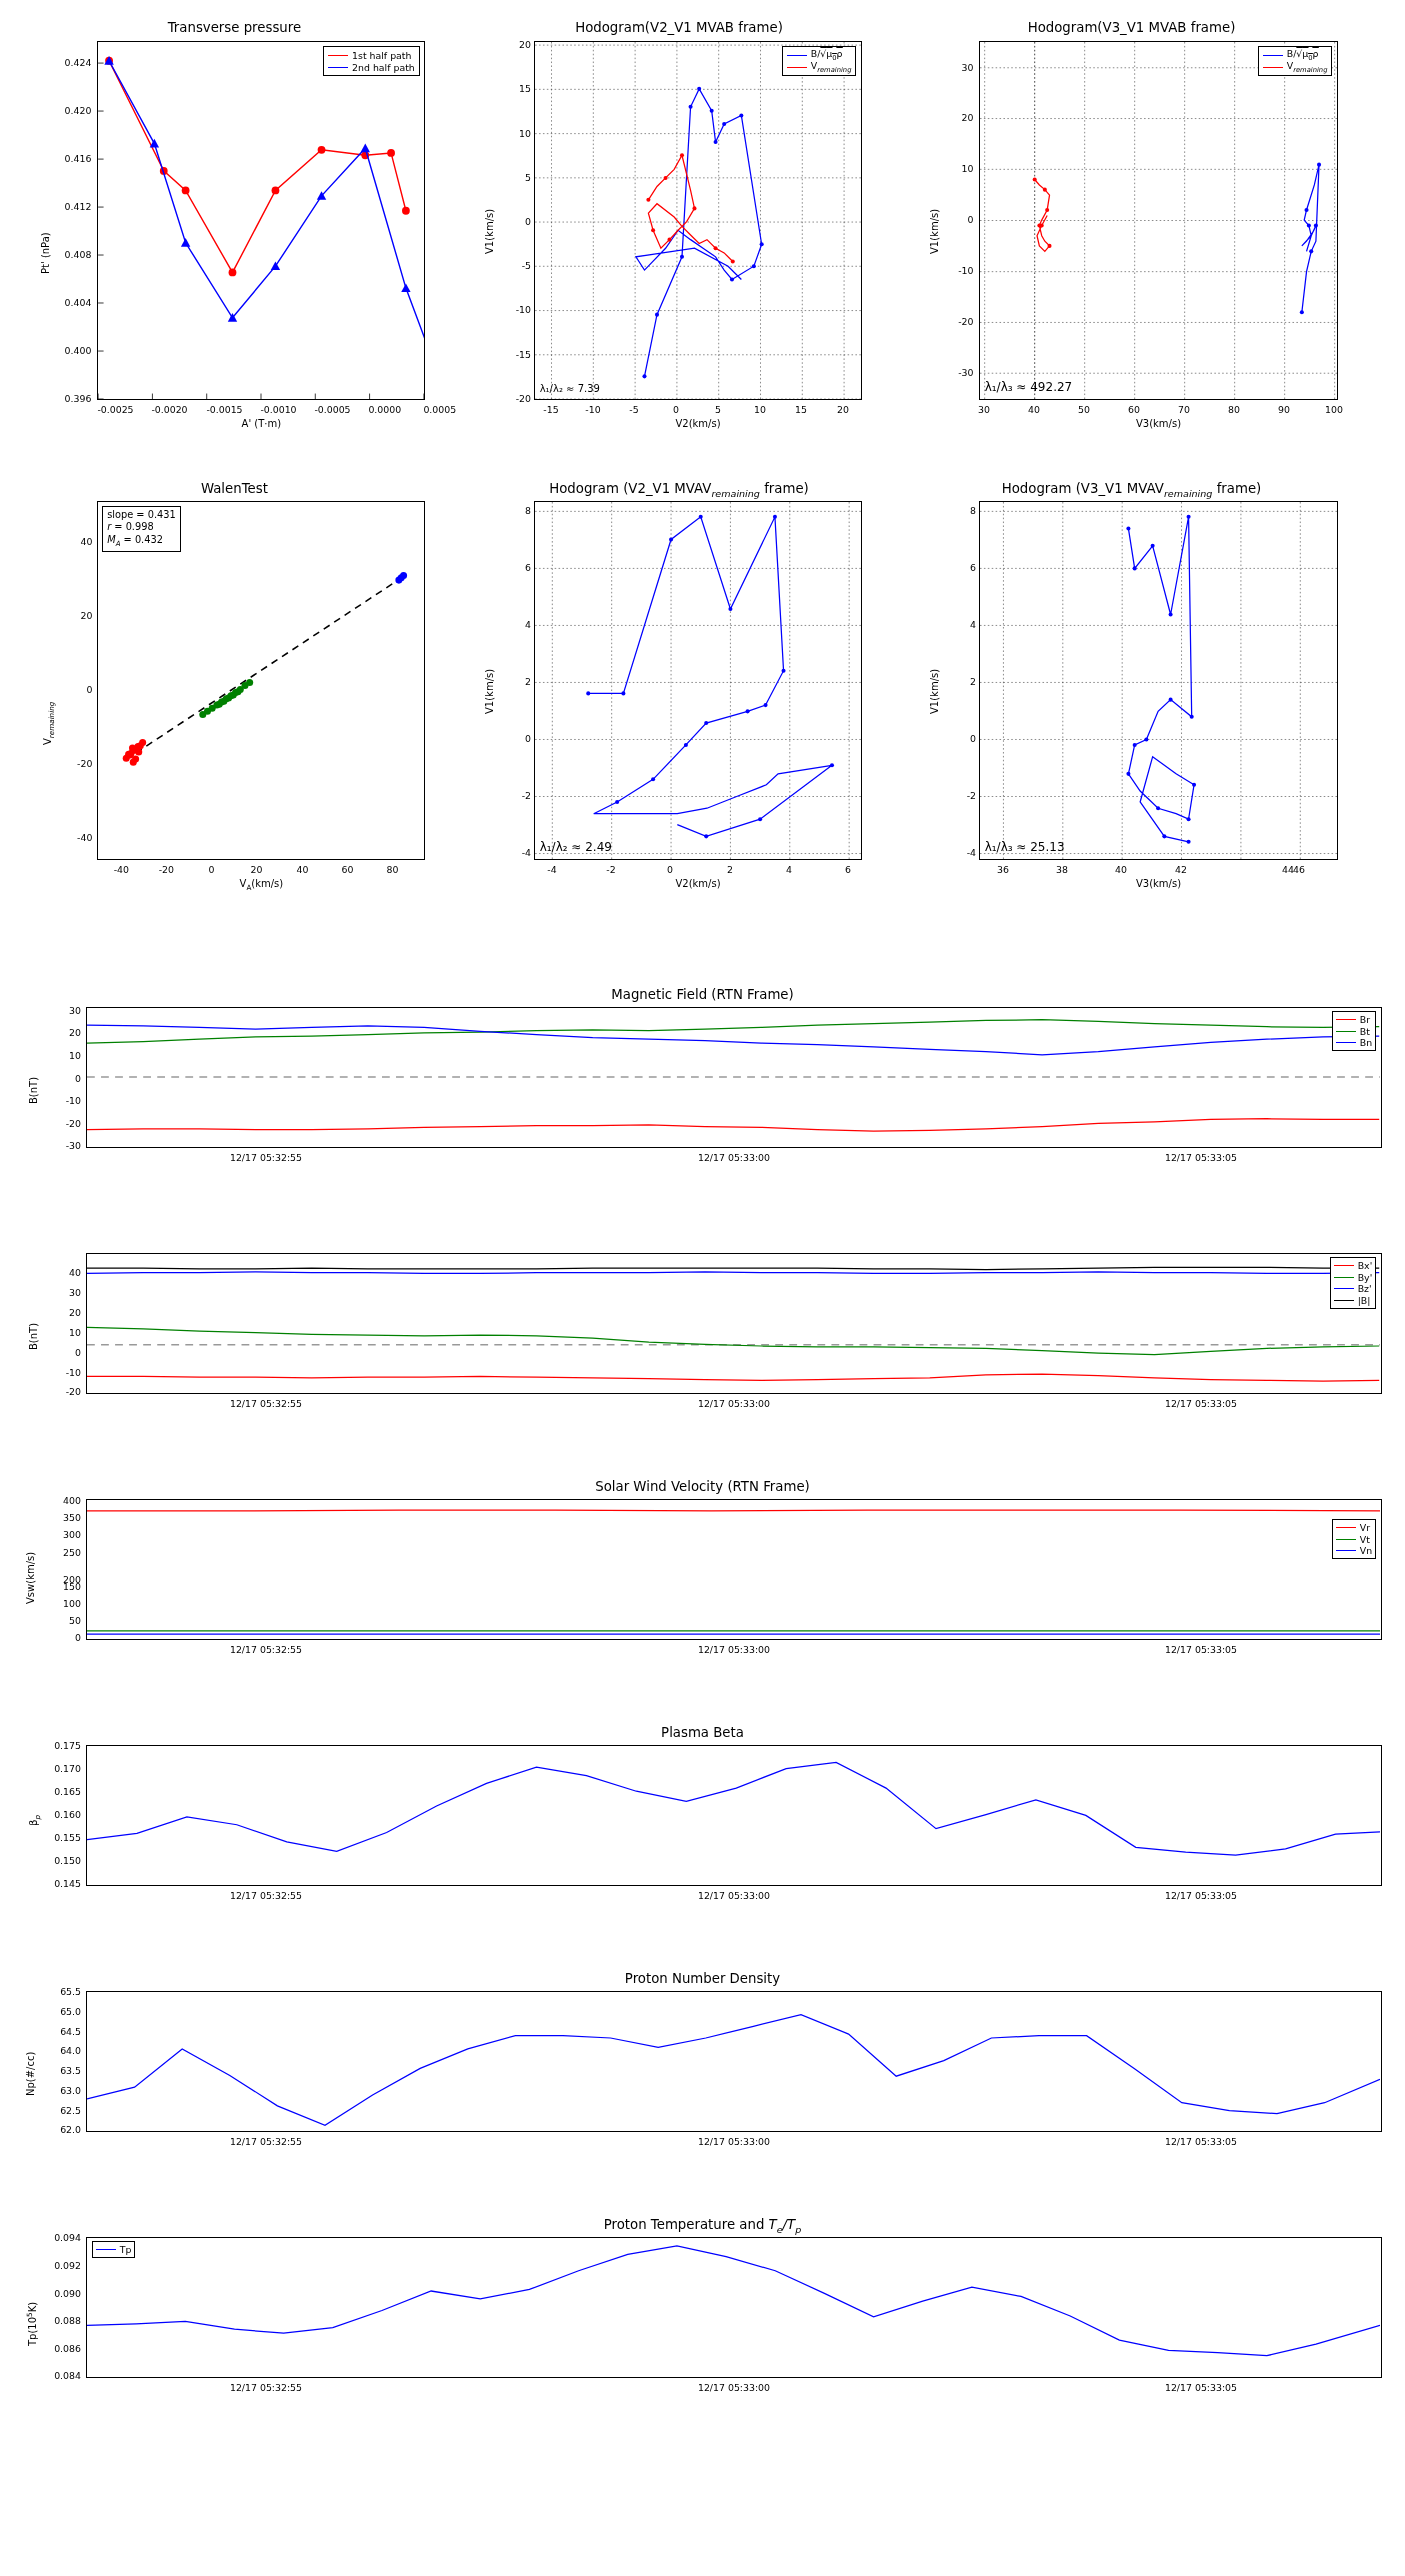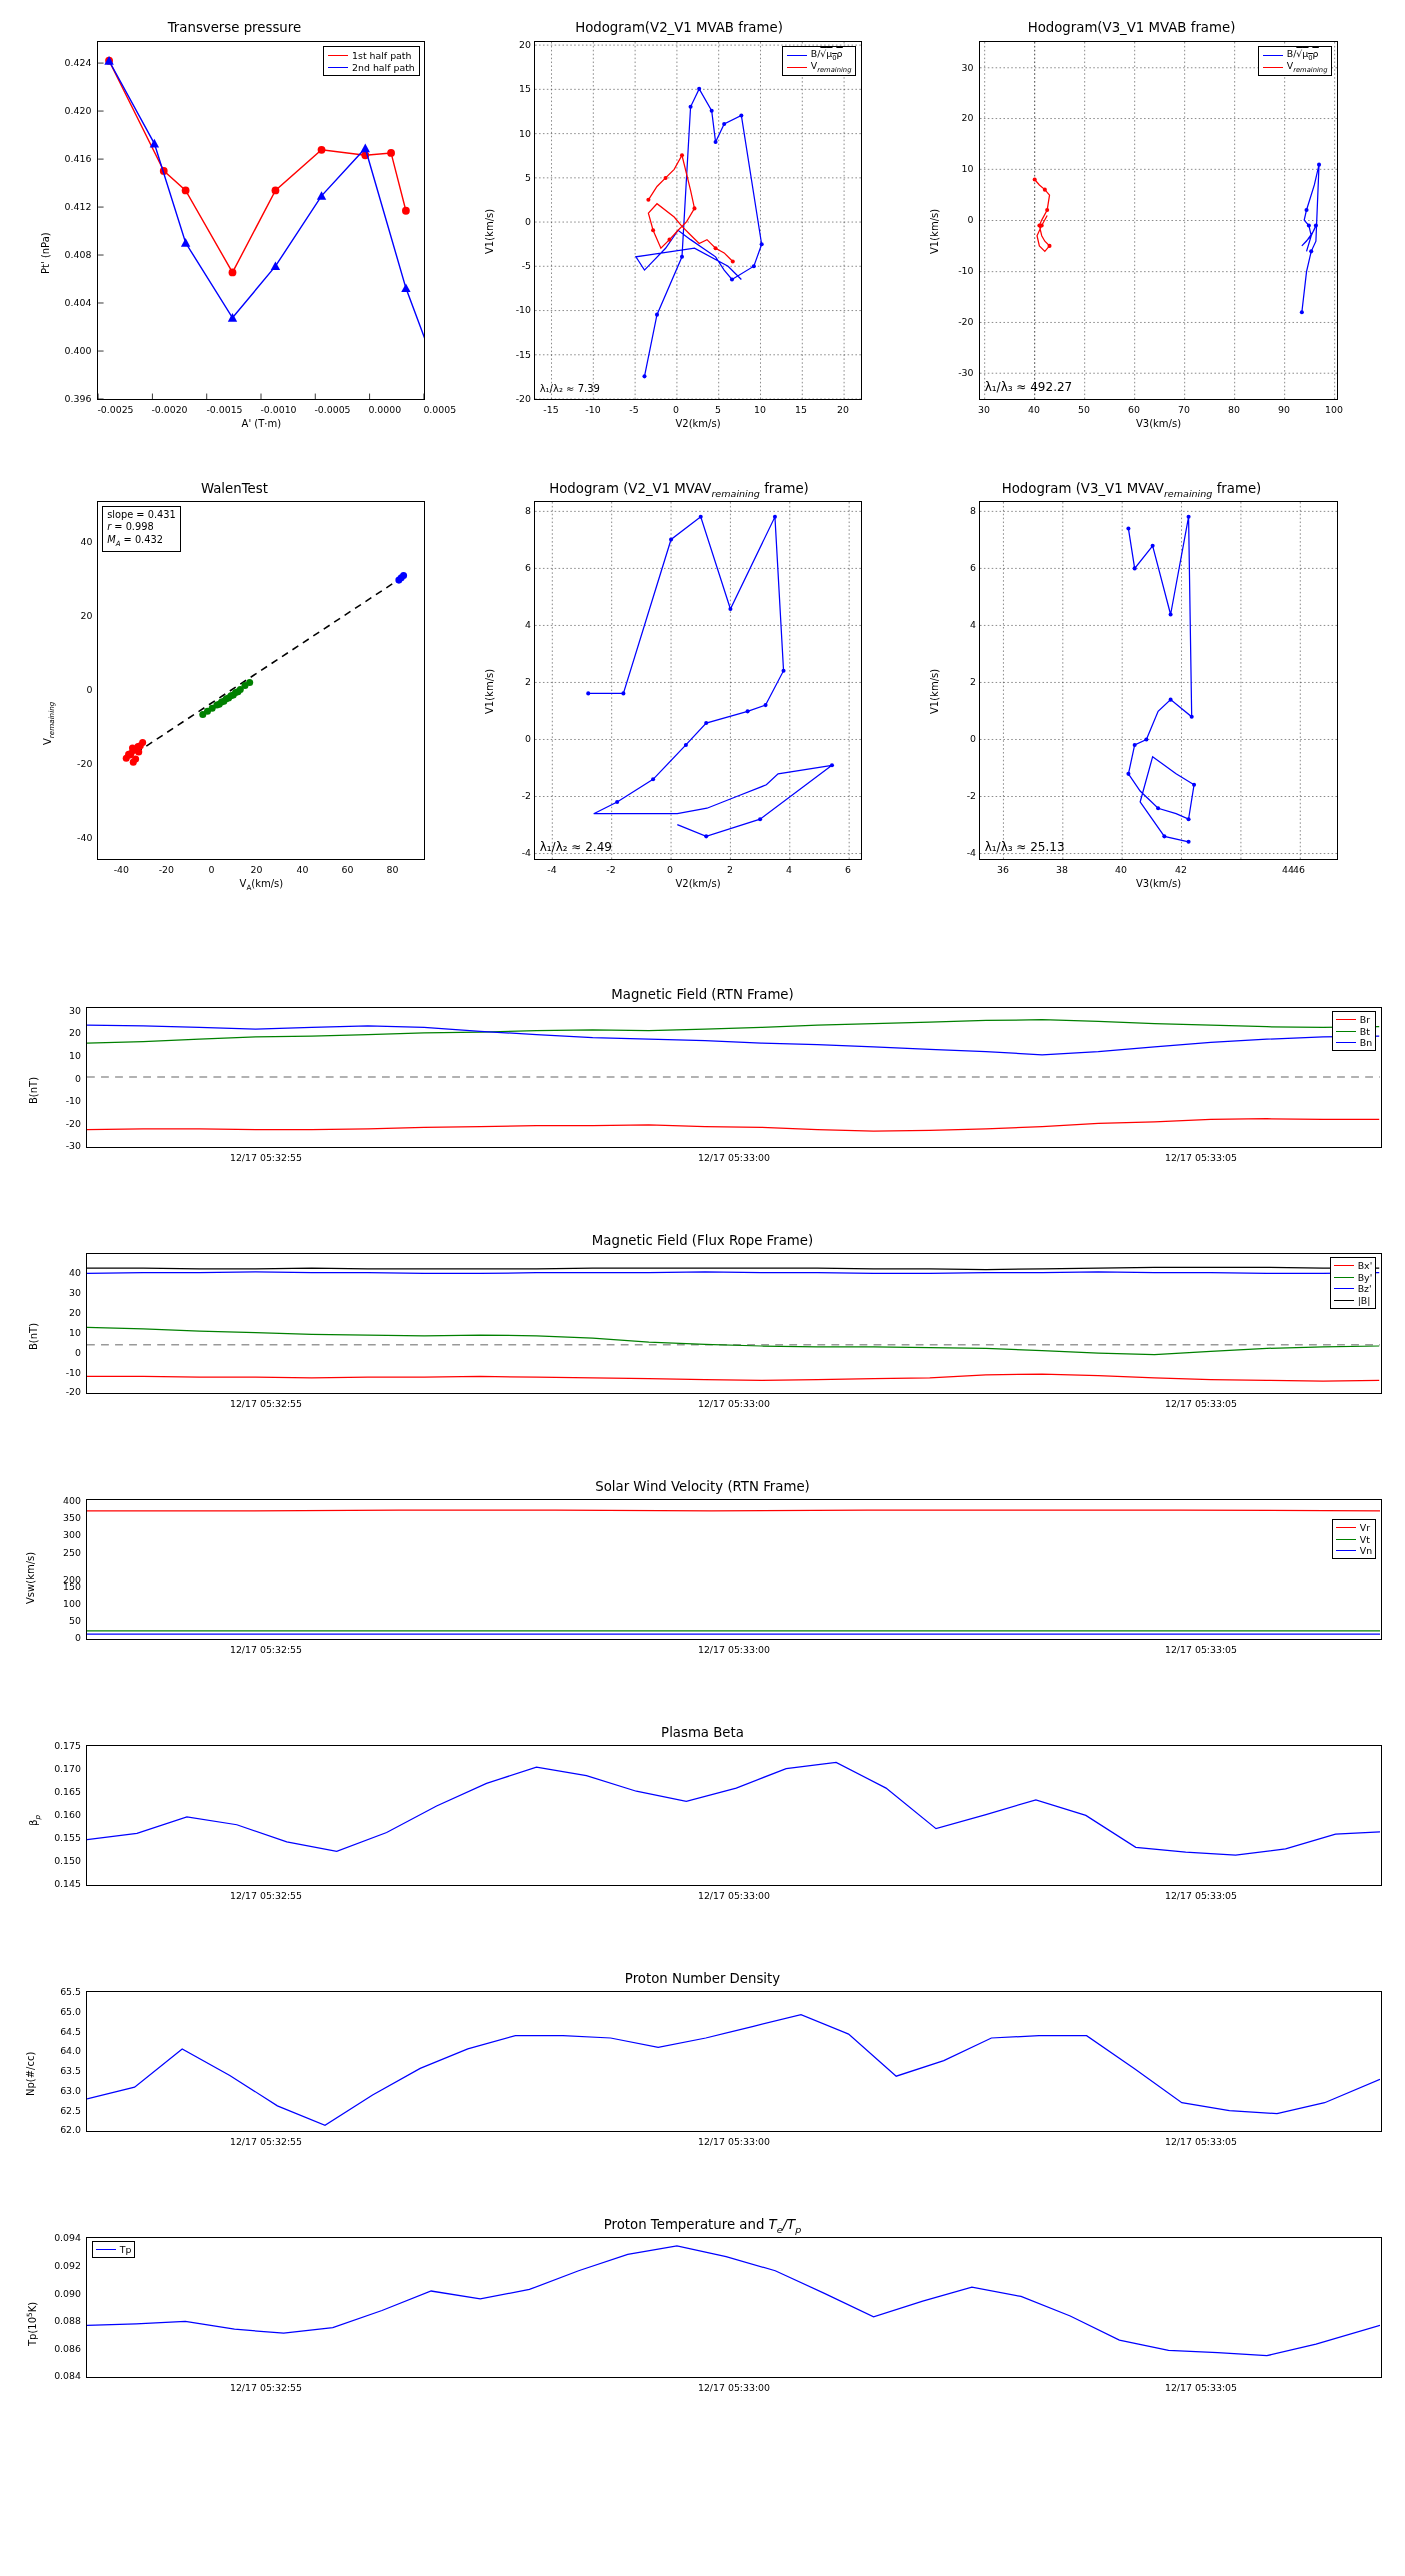--- a/index.html
+++ b/index.html
@@ -477,21 +477,20 @@
     <div class="ticky" style="left:44px;top:68px;width:37px;">10</div>
     <div class="ticky" style="left:44px;top:45px;width:37px;">20</div>
     <div class="ticky" style="left:44px;top:22.6px;width:37px;">30</div>
     <div class="tickx" style="left:266px;top:165px;">12/17 05:32:55</div>
     <div class="tickx" style="left:734px;top:165px;">12/17 05:33:00</div>
     <div class="tickx" style="left:1201px;top:165px;">12/17 05:33:05</div>
     <div class="ylab" style="left:28px;top:117px;transform:rotate(-90deg);">B(nT)</div>
   </div>
 
   <div class="panel" style="left:0px;top:1233px;width:1405px;height:199px;">
-    <div class="title" style="top:0px;">Magnetic Field (Flux Rope Frame)</div>
     <div class="plotbox" style="left:86px;top:20px;width:1296px;height:141px;">
       <svg width="1293" height="138" viewBox="0 0 1657 177" preserveAspectRatio="none">
         <line x1="0" y1="116.5" x2="1657" y2="116.5" stroke="#999999" stroke-width="2" stroke-dasharray="10,8"></line>
         <polyline fill="none" stroke="#ff0000" stroke-width="1.6" points="0,157 72,157 144,158 216,158 288,159 360,158 432,158 504,157 576,158 648,159 720,160 792,161 864,162 936,161 1008,160 1080,159 1152,155 1224,154 1296,156 1368,159 1440,161 1512,162 1584,163 1656,162"></polyline>
         <polyline fill="none" stroke="#008000" stroke-width="1.6" points="0,94 72,96 144,99 216,101 288,103 360,104 432,105 504,104 576,105 648,108 720,113 792,116 864,118 936,119 1008,119 1080,120 1152,121 1224,124 1296,127 1368,129 1440,125 1512,121 1584,119 1656,118"></polyline>
         <polyline fill="none" stroke="#0000ff" stroke-width="1.6" points="0,25 72,24 144,24 216,23 288,24 360,24 432,25 504,25 576,24 648,24 720,24 792,23 864,24 936,24 1008,25 1080,25 1152,24 1224,24 1296,23 1368,24 1440,24 1512,25 1584,25 1656,24"></polyline>
         <polyline fill="none" stroke="#000000" stroke-width="1.6" points="0,18 72,18 144,19 216,19 288,18 360,19 432,19 504,19 576,19 648,18 720,18 792,18 864,18 936,18 1008,19 1080,19 1152,20 1224,19 1296,18 1368,17 1440,17 1512,17 1584,18 1656,18"></polyline>
       </svg>
       <div class="legend" style="right:4.7px;top:3.1px;padding:1.6px 3.1px;">
         <div class="row">

